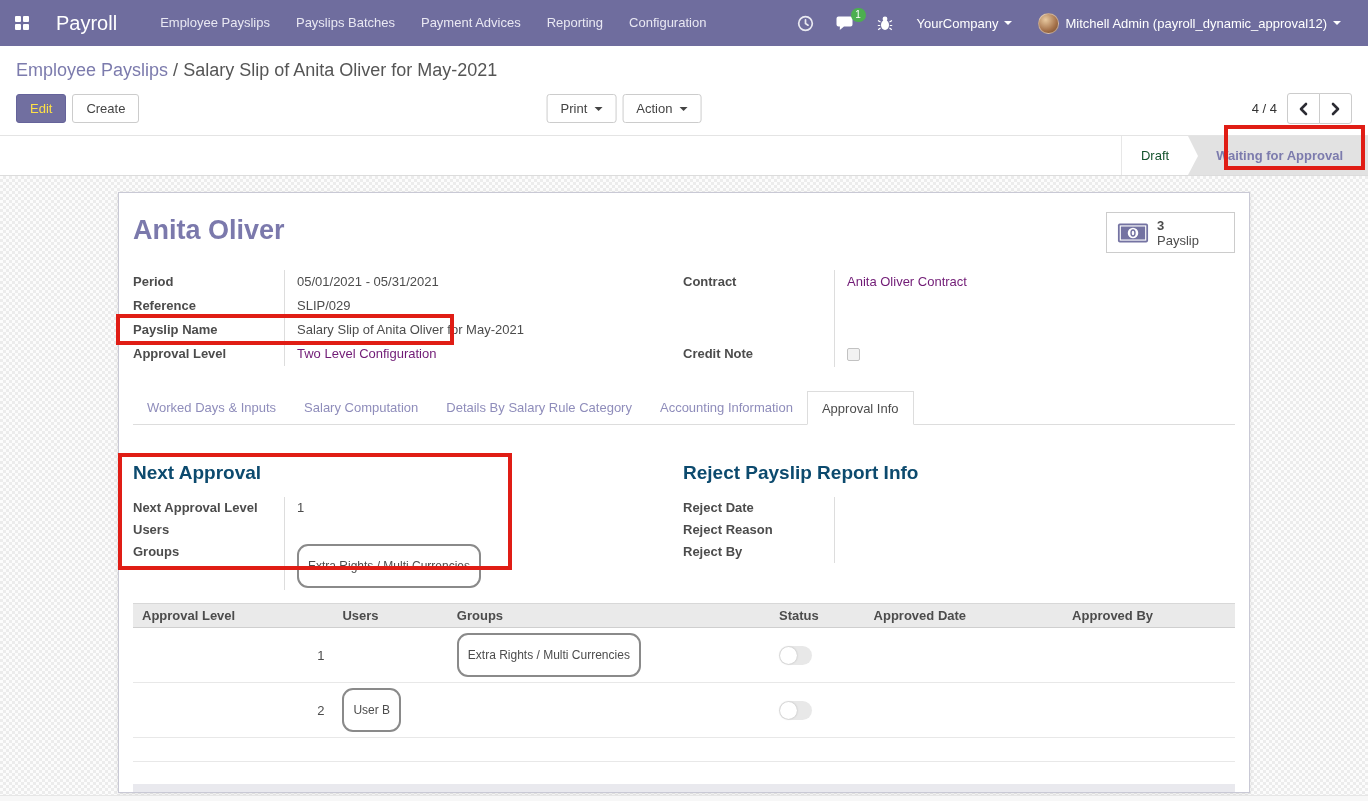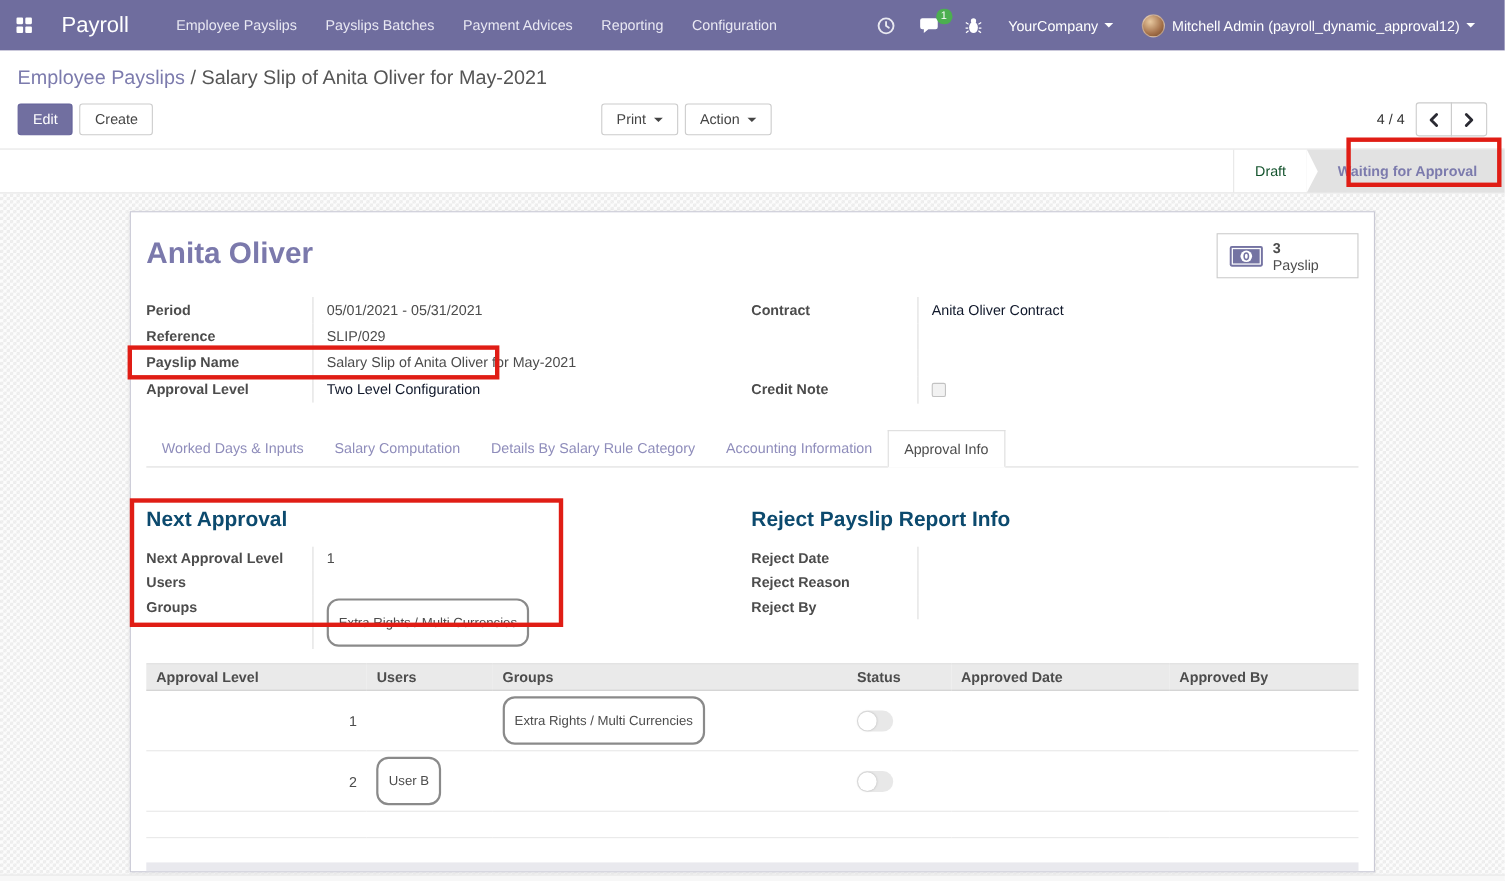--- a/index.html
+++ b/index.html
@@ -21,21 +21,21 @@
   .avatar { width:21px; height:21px; border-radius:50%; background:radial-gradient(circle at 35% 30%, #e8c9a0, #a4714a 60%, #6e4526); border:1px solid rgba(255,255,255,.4); }
   .caret { width:0; height:0; border-left:4px solid transparent; border-right:4px solid transparent; border-top:4px solid #fff; }
 
   
   .control { background:#fff; padding:12px 16px 0; }
   .breadcrumb { font-size:18px; color:#555; line-height:24px; }
   .bc-link { color:#7c7bad; cursor:pointer; }
   .btn-row { display:flex; align-items:center; margin:11px 0 11px; position:relative; height:31px; }
   .btn { font-size:13px; color:#444; background:#fff; border:1px solid #ccc; border-radius:3px; padding:6px 13px; cursor:pointer; display:inline-flex; align-items:center; gap:7px; }
   .btn .caret { border-top-color:#444; }
-  .btn-primary { background:#716fa0; border-color:#65639a; color:#ffffff; }
+  .btn-primary { background:#716fa0; border-color:#65639a; color:#fde047; }
   .left-group { display:flex; gap:6px; }
   .center-group { position:absolute; left:608px; transform:translateX(-50%); display:flex; gap:6px; }
   .pager { margin-left:auto; display:flex; align-items:center; gap:10px; font-size:13px; color:#333; }
   .pager-btns { display:flex; }
   .pager-btn { width:33px; height:31px; background:#fff; border:1px solid #ccc; display:flex; align-items:center; justify-content:center; cursor:pointer; }
   .pager-btn.prev { border-radius:3px 0 0 3px; }
   .pager-btn.next { border-radius:0 3px 3px 0; margin-left:-1px; }
 
   
   .statusbar { height:41px; background:#fff; border-top:1px solid #e4e4e4; border-bottom:1px solid #dcdcdc; display:flex; justify-content:flex-end; }
@@ -57,21 +57,21 @@
   .smart-btn { position:absolute; top:19px; right:14px; width:129px; height:41px; border:1px solid #ccc; background:#fff; display:flex; align-items:center; gap:8px; padding:0 10px; cursor:pointer; }
   .smart-txt { font-size:13px; color:#4c4c4c; line-height:15px; }
   .smart-count { font-weight:bold; }
 
   .fieldgrid { display:flex; }
   .fg-left { width:492px; margin-right:58px; }
   .fg-right { flex:1; }
   .frow { display:flex; font-size:13px; min-height:24px; }
   .flabel { width:152px; font-weight:bold; color:#4c4c4c; padding:4px 8px 3px 0; border-right:1px solid #ddd; }
   .fvalue { padding:4px 0 3px 12px; color:#4c4c4c; flex:1; }
-  .link { color:#0f172a; cursor:pointer;margin-top:36px; }
+  .link { color:#701a75; cursor:pointer;margin-top:36px; }
   .checkbox { width:13px; height:13px; border:1px solid #c2c2c2; background:#f2f2f2; border-radius:2px; display:inline-block; margin-top:2px; }
 
   
   .tabs { display:flex; border-bottom:1px solid #ddd; margin-top:24px; }
   .tab { font-size:13px; color:#8f8dbb; padding:9px 14px 8px; cursor:pointer; }
   .tab.active { color:#4c4c4c; background:#fff; border:1px solid #ddd; border-bottom:1px solid #fff; margin-bottom:-1px; }
 
   
   .sections { display:flex; padding-top:37px; }
   .sec-left { width:550px; }

